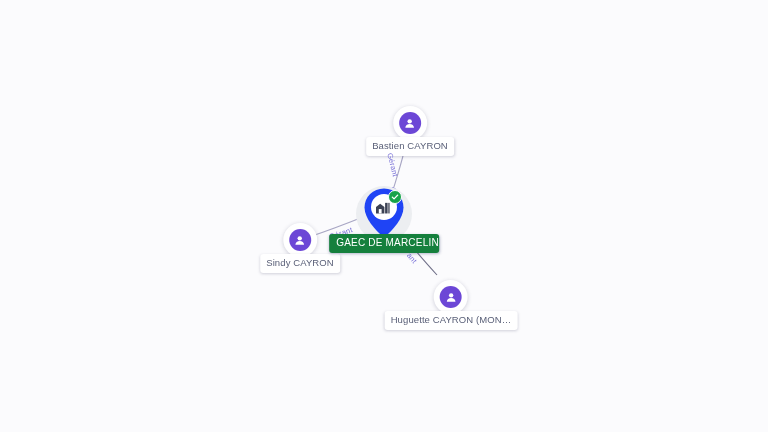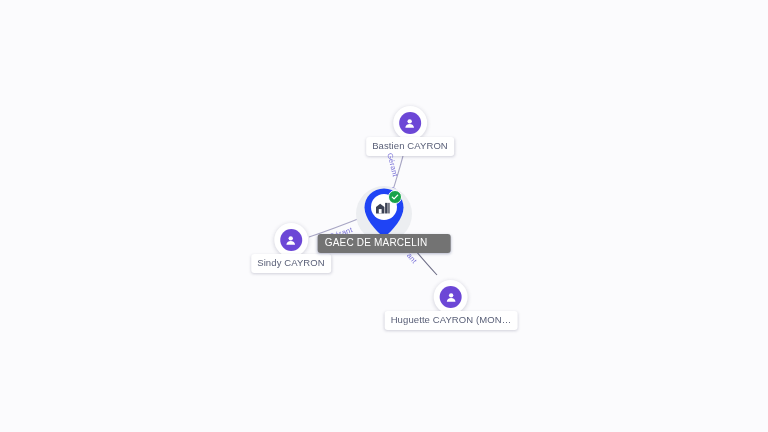--- a/index.html
+++ b/index.html
@@ -126,25 +126,25 @@
     z-index: 5;
     box-sizing: border-box;
   }
   .verified-badge svg { display:block; }
 
   #company-label {
     position: absolute;
     left: 50%;
     top: 50%;
     transform: translate(-50%, 20px);
-    background: #737373;
+    background: #15803d;
     color: #ffffff;
     font-size: 10px;
     line-height: 12px;
-    padding: 3px 23px 4px 7px;
+    padding: 3px 0 4px 7px;
     border-radius: 3px;
     white-space: nowrap;
     box-shadow: 0 1px 3px rgba(20,30,90,0.3);
     z-index: 7;
     letter-spacing: 0.2px;
   }
 
   
   .edge-label {
     position: absolute;
@@ -192,21 +192,21 @@
       <span class="disc">
         <svg width="13" height="13" viewBox="0 0 24 24" aria-hidden="true">
           <circle cx="12" cy="8" r="4" fill="#ffffff"></circle>
           <path d="M4 20c0-4.4 3.6-7 8-7s8 2.6 8 7z" fill="#ffffff"></path>
         </svg>
       </span>
     </div>
     <div class="person-label">Bastien CAYRON</div>
   </div>
 
-  <div class="node" style="left:291px; top:223px; transform: translateX(-50%);">
+  <div class="node" style="left:300px; top:223px; transform: translateX(-50%);">
     <div class="person-avatar">
       <span class="disc">
         <svg width="13" height="13" viewBox="0 0 24 24" aria-hidden="true">
           <circle cx="12" cy="8" r="4" fill="#ffffff"></circle>
           <path d="M4 20c0-4.4 3.6-7 8-7s8 2.6 8 7z" fill="#ffffff"></path>
         </svg>
       </span>
     </div>
     <div class="person-label">Sindy CAYRON</div>
   </div>

